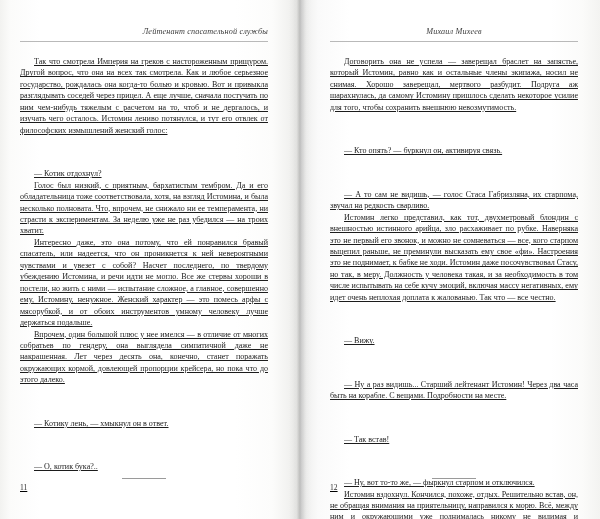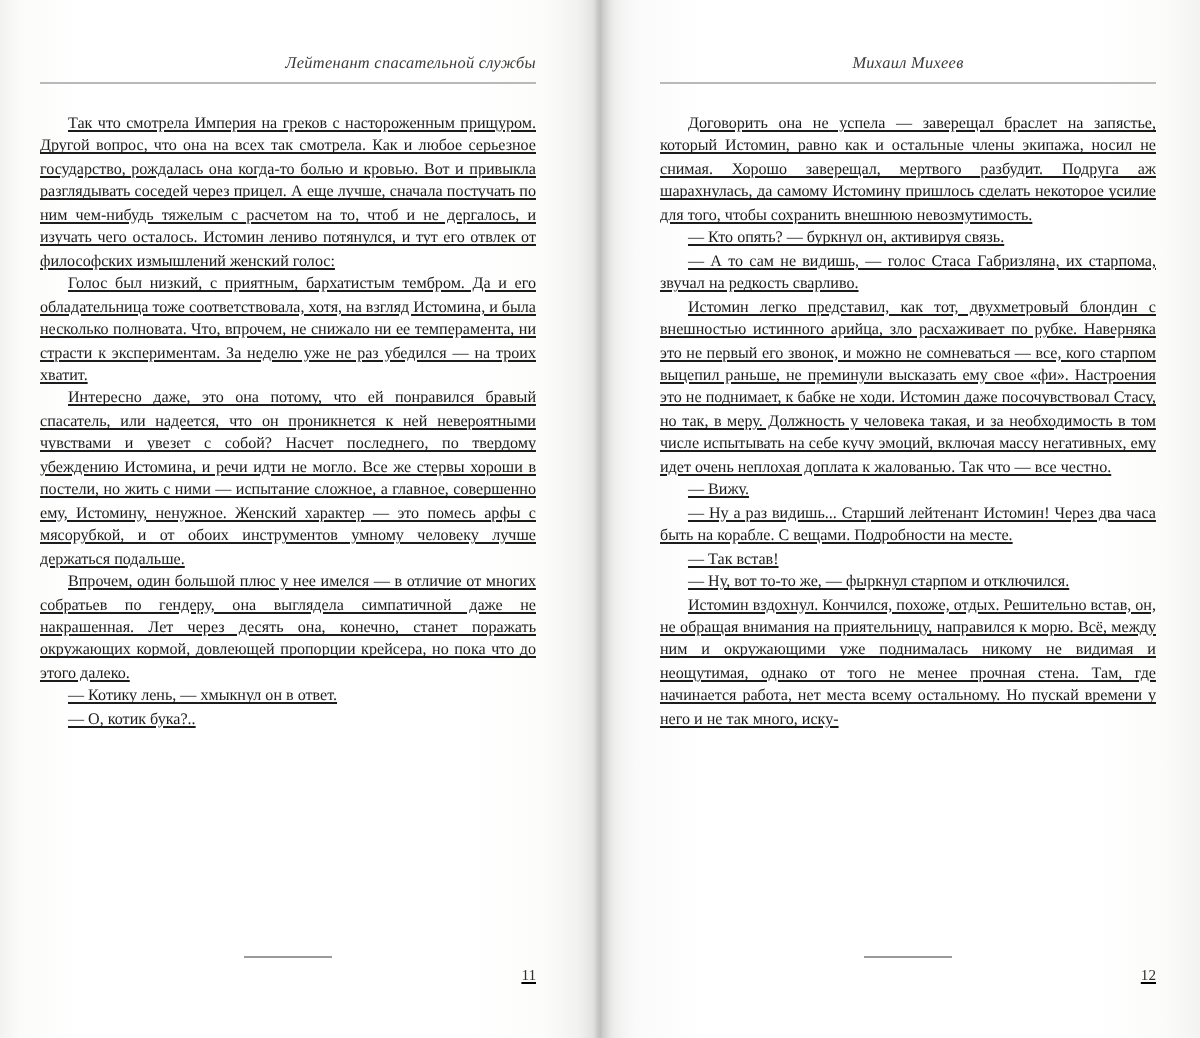--- a/index.html
+++ b/index.html
@@ -111,27 +111,28 @@
     -webkit-font-smoothing: antialiased;
   }
   .body-text p {
     margin: 0;
     text-indent: 14px;
     hyphens: manual;
     text-decoration: underline;
   }
   .body-text p.dlg {
     text-indent: 14px;
+    margin-top: 32px;
   }
 
   
   .folio {
     position: absolute;
     width: 248px;
-    text-align: right;
+    text-align: left;
     text-decoration: underline;
   }
   .folio .folio-rule {
     width: 44px;
     height: 1px;
     background: #9a9a9a;
     margin: 0 auto 4px auto;
   }
   .folio .folio-num {
     font-size: 7.6px;
@@ -149,20 +150,21 @@
   <div class="page page-left">
     <div class="page-inner">
 
       <div class="running-head rh-left">
         <div class="rh-text">Лейтенант спасательной службы</div>
         <div class="rh-rule"></div>
       </div>
 
       <div class="body-text">
         <p>Так что смотрела Империя на греков с настороженным прищуром. Другой вопрос, что она на всех так смотрела. Как и любое серьезное государство, рождалась она когда-то болью и кровью. Вот и привыкла разглядывать соседей через прицел. А еще лучше, сначала постучать по ним чем-нибудь тяжелым с расчетом на то, чтоб и не дергалось, и изучать чего осталось. Истомин лениво потянулся, и тут его отвлек от философских измышлений женский голос:</p>
+        <p class="dlg">— Котик отдохнул?</p>
         <p>Голос был низкий, с приятным, бархатистым тембром. Да и его обладательница тоже соответствовала, хотя, на взгляд Истомина, и была несколько полновата. Что, впрочем, не снижало ни ее темперамента, ни страсти к экспериментам. За неделю уже не раз убедился — на троих хватит.</p>
         <p>Интересно даже, это она потому, что ей понравился бравый спасатель, или надеется, что он проникнется к ней невероятными чувствами и увезет с собой? Насчет последнего, по твердому убеждению Истомина, и речи идти не могло. Все же стервы хороши в постели, но жить с ними — испытание сложное, а главное, совершенно ему, Истомину, ненужное. Женский характер — это помесь арфы с мясорубкой, и от обоих инструментов умному человеку лучше держаться подальше.</p>
         <p>Впрочем, один большой плюс у нее имелся — в отличие от многих собратьев по гендеру, она выглядела симпатичной даже не накрашенная. Лет через десять она, конечно, станет поражать окружающих кормой, довлеющей пропорции крейсера, но пока что до этого далеко.</p>
         <p class="dlg">— Котику лень, — хмыкнул он в ответ.</p>
         <p class="dlg">— О, котик бука?..</p>
       </div>
 
       <div class="folio folio-left">
         <div class="folio-rule"></div>
         <div class="folio-num">11</div>

